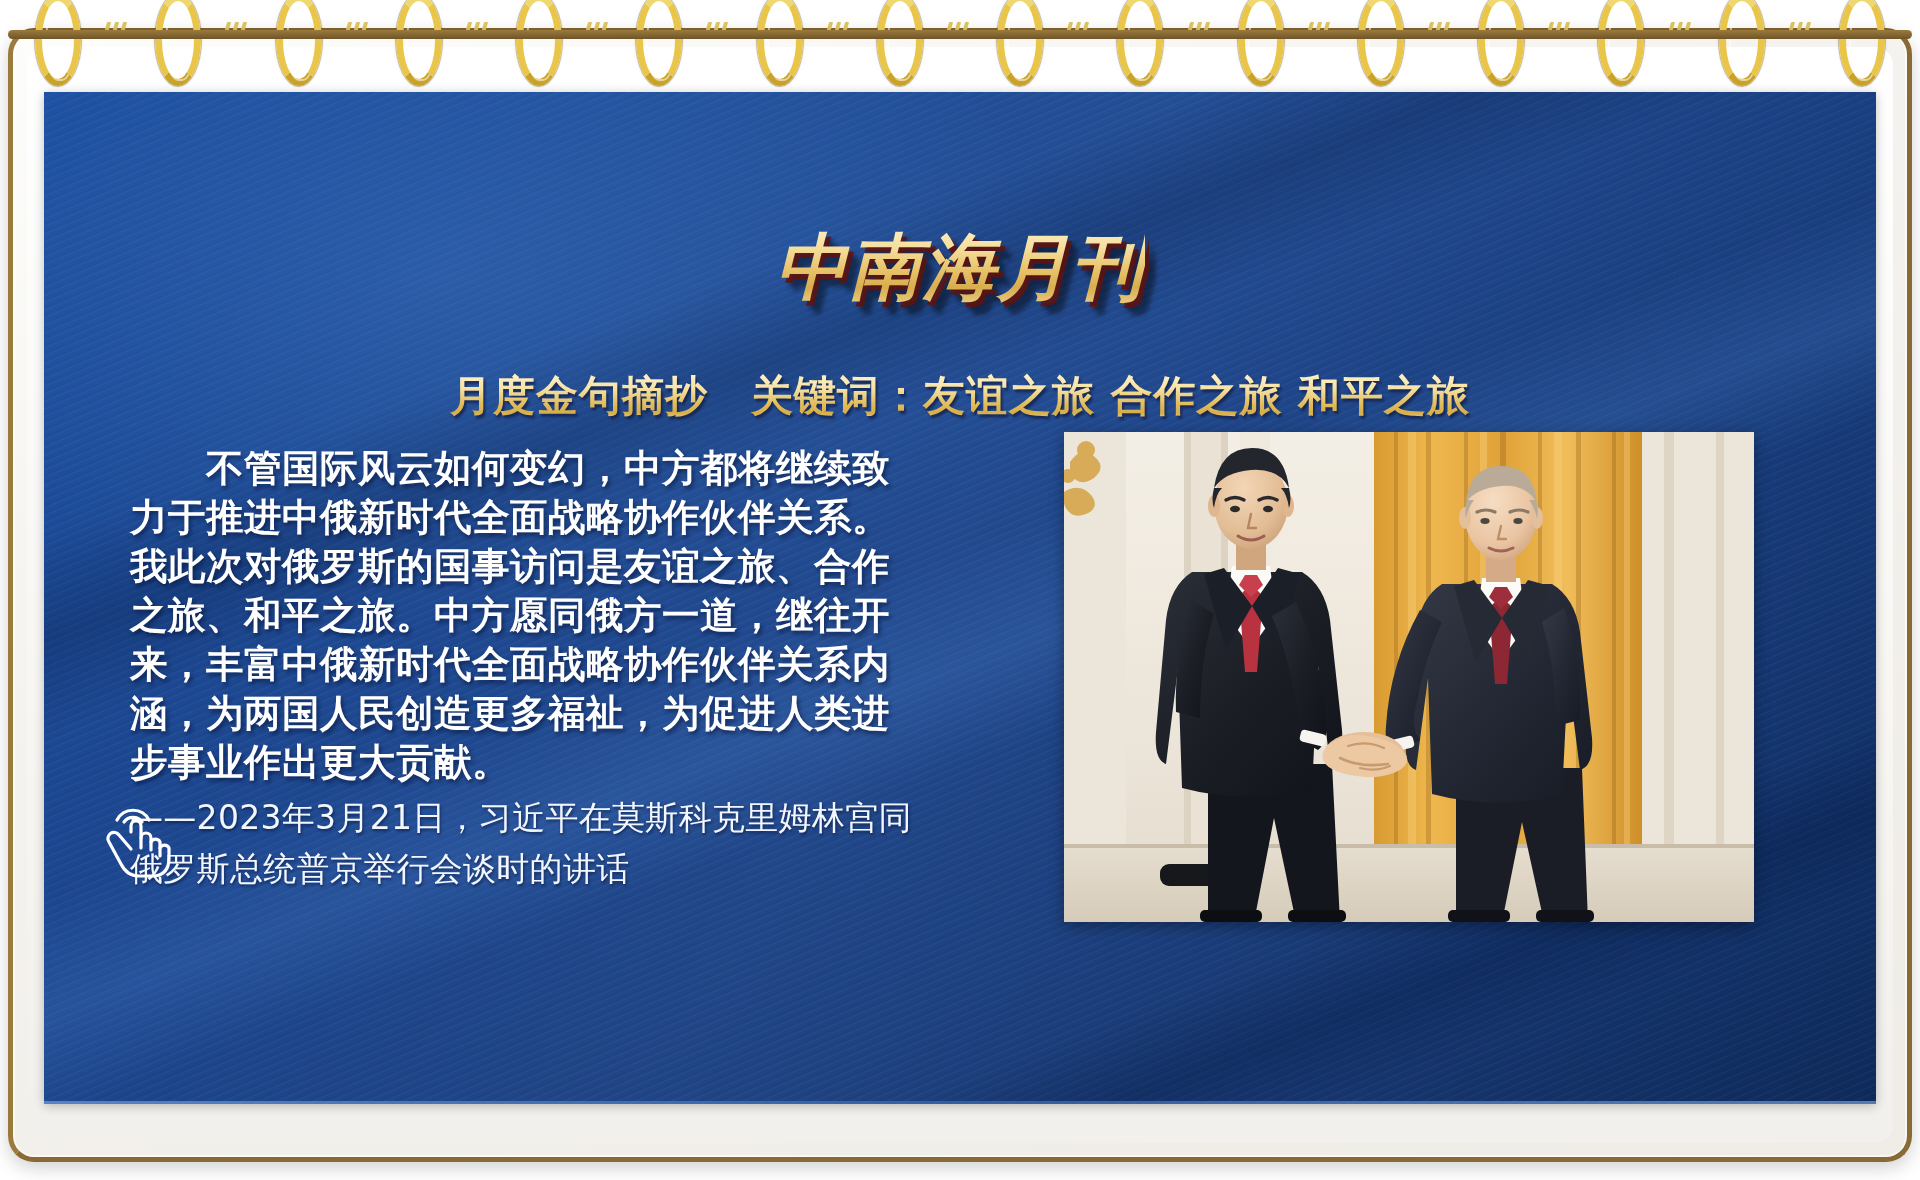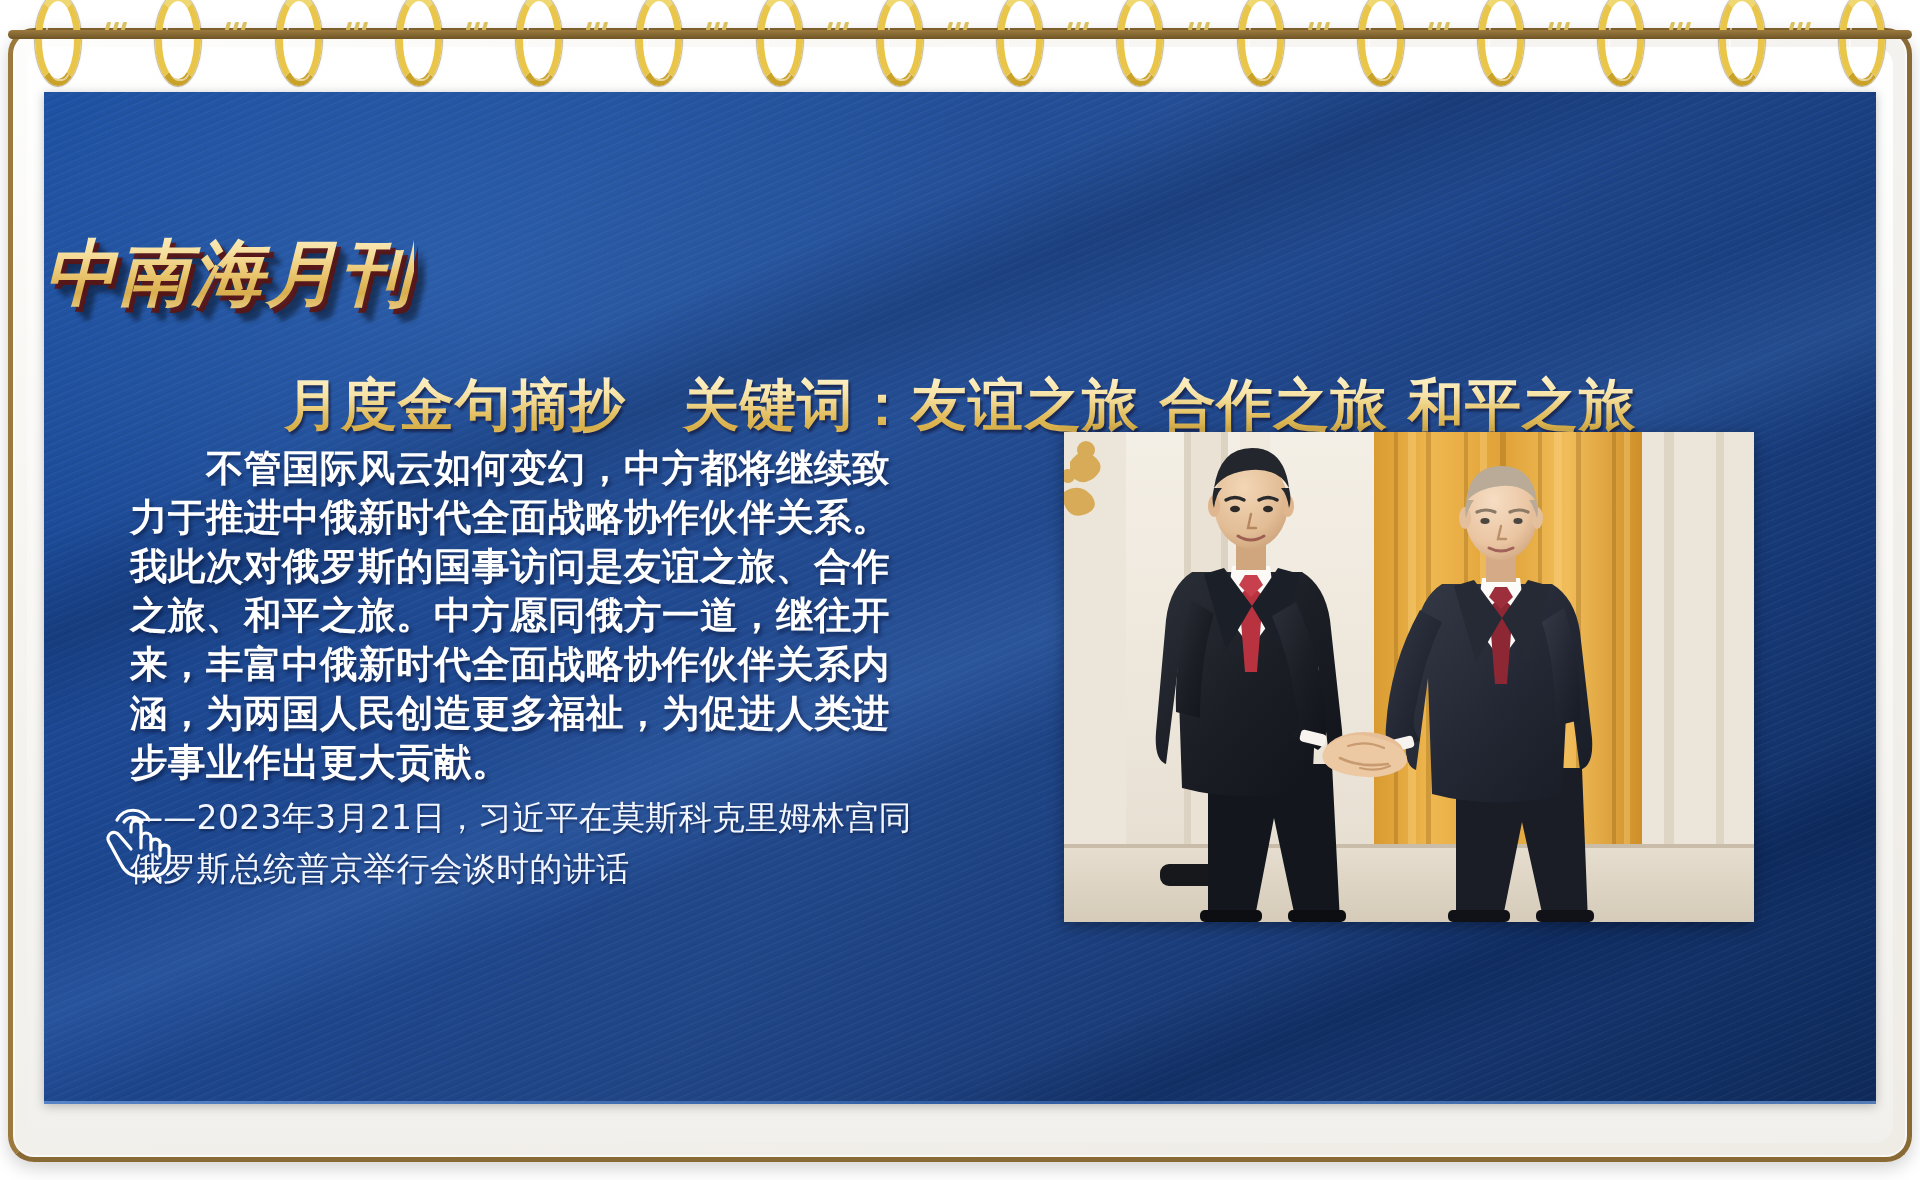--- a/index.html
+++ b/index.html
@@ -113,22 +113,22 @@
       linear-gradient(-21deg, rgba(255,255,255,0) 40%, rgba(90,150,230,.18) 46%, rgba(255,255,255,0) 53%),
       linear-gradient(-21deg, rgba(0,0,0,0) 12%, rgba(0,20,60,.28) 17%, rgba(0,0,0,0) 22%),
       linear-gradient(-21deg, rgba(0,0,0,0) 62%, rgba(0,16,48,.22) 68%, rgba(0,0,0,0) 74%),
       radial-gradient(ellipse 900px 500px at 22% 18%, rgba(90,150,225,.22), rgba(0,0,0,0) 70%);
     pointer-events:none;
   }
   #card-inner{ position:relative; z-index:3; width:100%; height:100%; }
 
   
   #masthead{
-    position:absolute; left:0; right:0; top:134px;
-    text-align:left;
+    position:absolute; left:0; right:0; top:128px;
+    text-align:center;
   }
   #masthead-title{
     display:inline-block;
     font-family:"DejaVu Sans", sans-serif;
     font-size:72px; font-weight:bold;
     letter-spacing:2px;
     font-style:italic;
     background:linear-gradient(180deg,#fff4cf 0%,#f5dd9a 30%,#e8c36a 52%,#d8ad4d 70%,#f3e0a8 100%);
     -webkit-background-clip:text; background-clip:text;
     color:transparent;
@@ -137,21 +137,21 @@
        0 3px 0 rgba(110,60,8,.0);
     filter:drop-shadow(4px 5px 0px rgba(96,18,12,.85))
            drop-shadow(7px 8px 2px rgba(0,0,0,.45));
   }
 
   
   #subtitle{
     position:absolute; left:0; right:0; top:276px;
     text-align:center;
     font-family:"DejaVu Sans", sans-serif;
-    font-size:56px; font-weight:bold; letter-spacing:1px;
+    font-size:42px; font-weight:bold; letter-spacing:1px;
     background:linear-gradient(180deg,#fff6d4 0%,#f7e3a6 36%,#e3bf61 62%,#d7ae48 80%,#f6e7b6 100%);
     -webkit-background-clip:text; background-clip:text;
     color:transparent;
     filter:drop-shadow(2px 3px 1px rgba(20,30,70,.75));
     white-space:pre;
   }
 
   
   #quote{
     position:absolute; left:86px; top:352px; width:770px;

